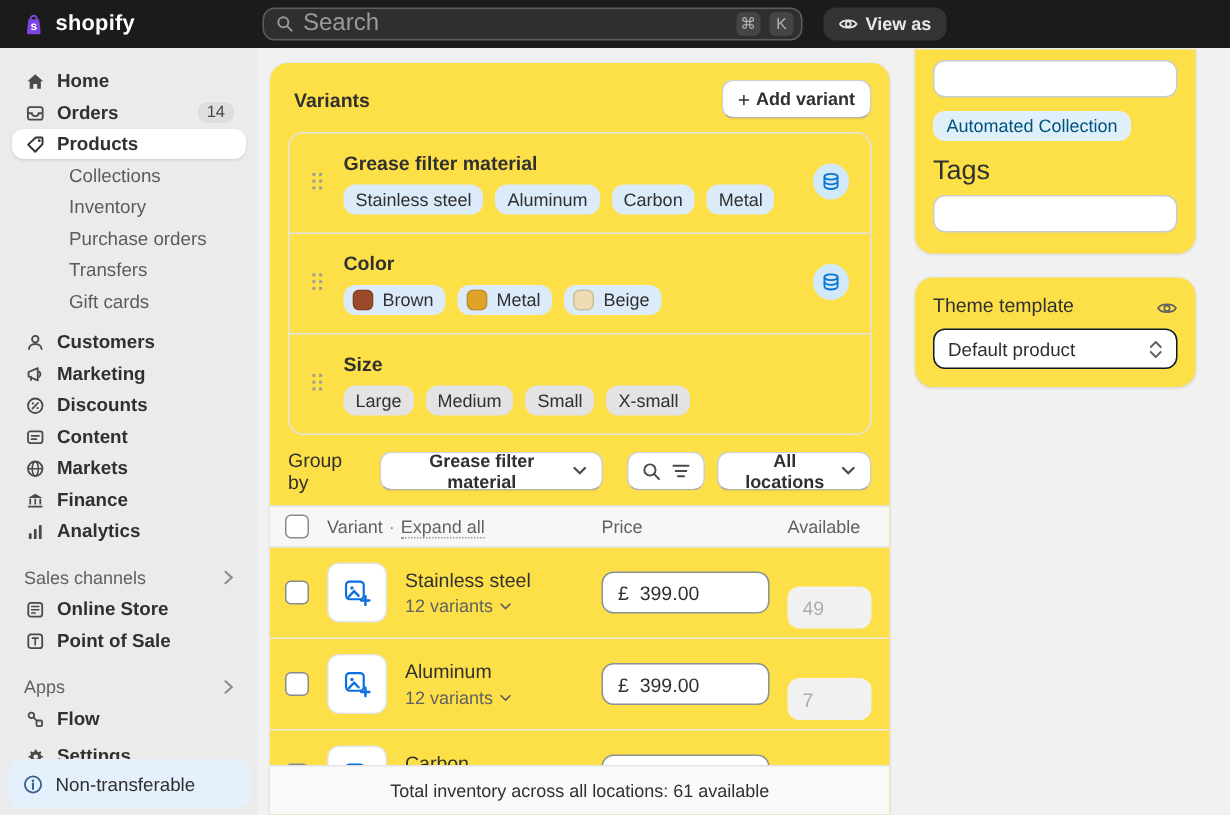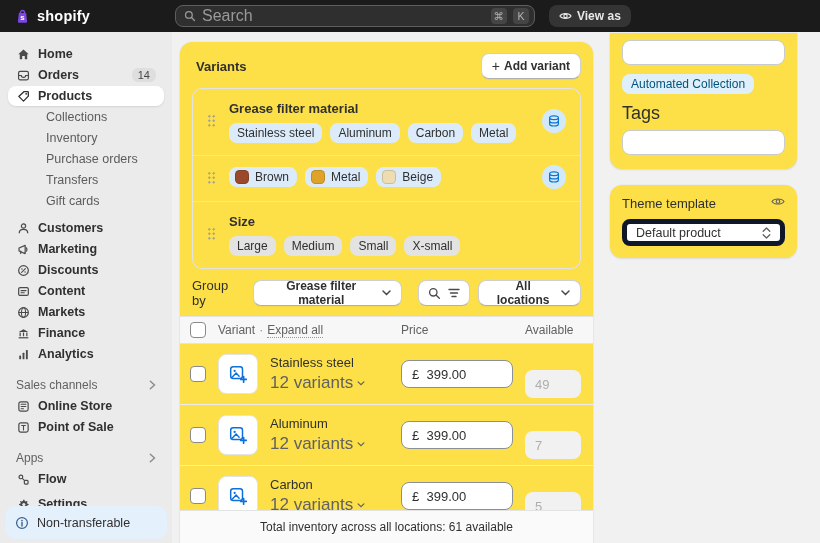--- a/index.html
+++ b/index.html
@@ -78,39 +78,39 @@
   .head-variant { grid-column:2/4; }
   .expand-all { border-bottom:1px dotted #9a9a9a; cursor:pointer; }
   .sep-dot { margin:0 4px; color:#8a8a8a; }
 
   .trow { display:grid; grid-template-columns:16px 40px 1fr 112px 56px; column-gap:12px; align-items:center;
     padding:6px 12px 6px 10px; border-bottom:1px solid #ebebeb; }
   .checkbox { width:16px; height:16px; border:1.6px solid #8a8a8a; border-radius:4px; background:#fff; cursor:pointer; }
   .vimg { width:40px; height:40px; border:1px solid #e3e3e3; border-radius:8px; background:#fff; display:flex;
     align-items:center; justify-content:center; cursor:pointer; }
   .vname { font-size:13px; color:#303030; }
-  .vsub { font-size:17px; color:#616161; display:flex; align-items:center; gap:4px; margin-top:3px; cursor:pointer; }
+  .vsub { font-size:12px; color:#616161; display:flex; align-items:center; gap:4px; margin-top:3px; cursor:pointer; }
   .price-input { width:100%; height:28px; border:1px solid #8a9096; border-radius:8px; padding:0 10px; font-size:13px;
     color:#303030; background:#fff; font-family:inherit; outline:none; }
   .avail { height:28px; background:#f1f1f1; border-radius:8px; display:flex; align-items:center; padding:0 10px;
     font-size:13px; color:#aeaeae;margin-top:20px; }
   .table-footer { position:absolute; bottom:0; left:0; right:0; height:33px; background:#fafafa;
     border-top:1px solid #e3e3e3; display:flex; align-items:center; justify-content:center; font-size:12px; color:#303030; }
 
   
   .aside { width:187px; margin-left:17px; padding-top:1px; }
   .rp-card1 { border-radius:0 0 12px 12px; padding:7px 12px 14px; }
   .rp-input { width:100%; height:25px; border:1px solid #c9cccf; border-radius:8px; background:#fff;
     font-family:inherit; font-size:12px; padding:0 8px; outline:none; }
   .pill { display:inline-flex; height:20px; align-items:center; padding:0 9px; background:#dff0fa;
     border-radius:8px; font-size:12px; color:#00527c; margin-top:9px; cursor:pointer; }
   .tags-label { font-size:18px; color:#303030; margin:9px 0 6px; }
   .rp-card2 { margin-top:16px; border-radius:12px; padding:11px 12px 12px; }
-  .rp2-head { display:flex; justify-content:space-between; align-items:flex-start; font-size:13px; color:#303030; }
-  .select { margin-top:8px; height:27px; border:5px solid #0f172a; border-radius:8px; background:#fff;
+  .rp2-head { display:flex; justify-content:space-between; align-items:flex-end; font-size:13px; color:#303030; }
+  .select { margin-top:8px; height:27px; border:1px solid #0f172a; border-radius:8px; background:#fff;
     display:flex; align-items:center; justify-content:space-between; padding:0 9px; font-size:12.5px; cursor:pointer; }
 
   svg { display:block; }
 </style>
 </head>
 <body>
 
 <header class="topbar">
   <div class="brand">
     <span>
@@ -376,20 +376,21 @@
                 <ellipse cx="7" cy="3.8" rx="4.4" ry="1.9" fill="none" stroke="#0b74d1" stroke-width="1.2"></ellipse>
                 <path d="M2.6 3.8 V10 C2.6 11.1 4.6 12 7 12 C9.4 12 11.4 11.1 11.4 10 V3.8" fill="none" stroke="#0b74d1" stroke-width="1.2"></path>
                 <path d="M2.6 6.9 C2.6 8 4.6 8.9 7 8.9 C9.4 8.9 11.4 8 11.4 6.9" fill="none" stroke="#0b74d1" stroke-width="1.2"></path>
               </svg>
           </div>
         </div>
 
         <div class="option-section">
           <div class="drag"></div>
           <div class="option-content">
+            <div class="option-name">Color</div>
             <div class="chips">
               <span class="chip">
                 <span class="swatch" style="background: rgb(154, 74, 43);"></span>
                 <span>Brown</span>
               </span>
               <span class="chip">
                 <span class="swatch" style="background: rgb(223, 163, 42);"></span>
                 <span>Metal</span>
               </span>
               <span class="chip">

